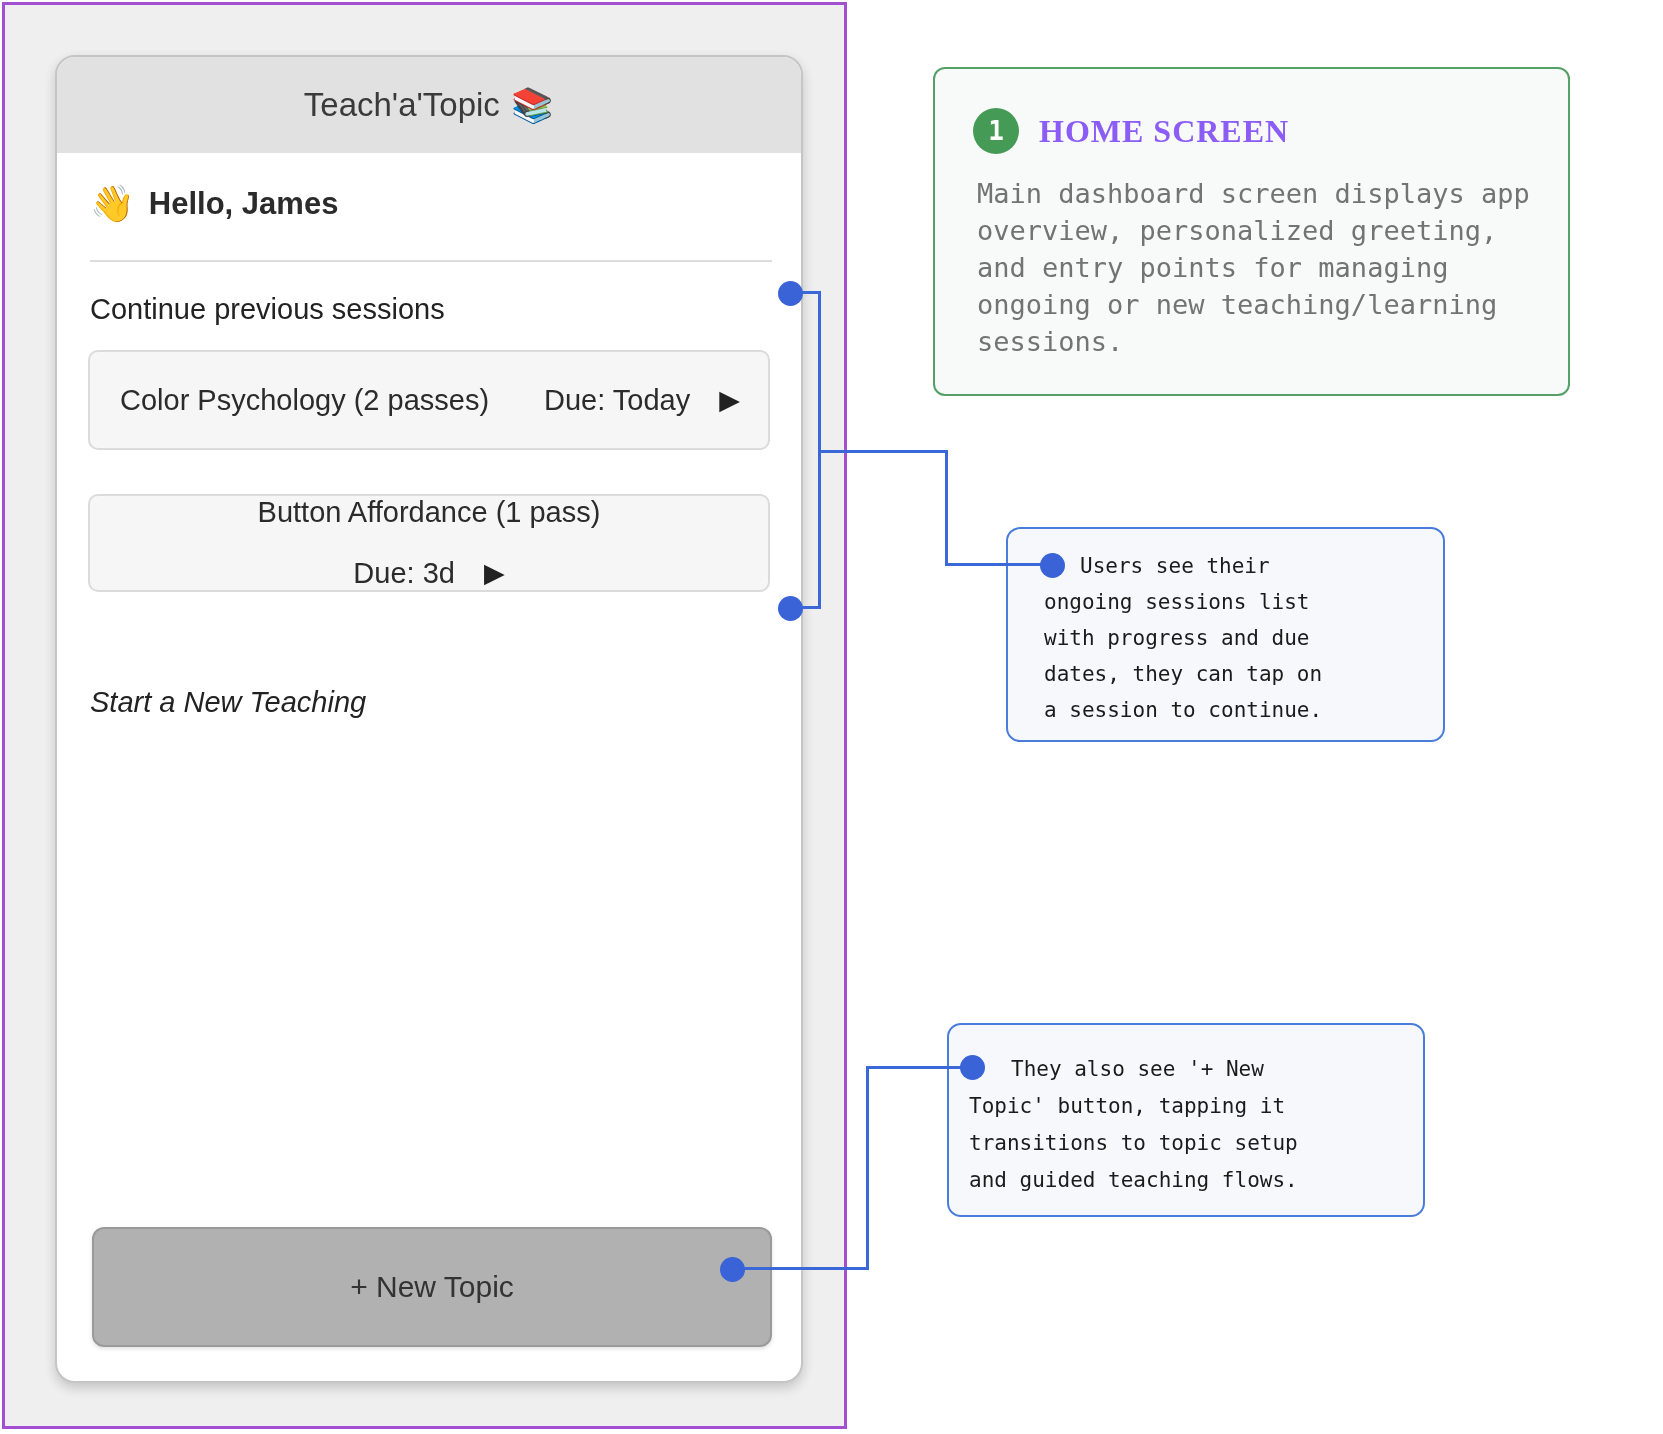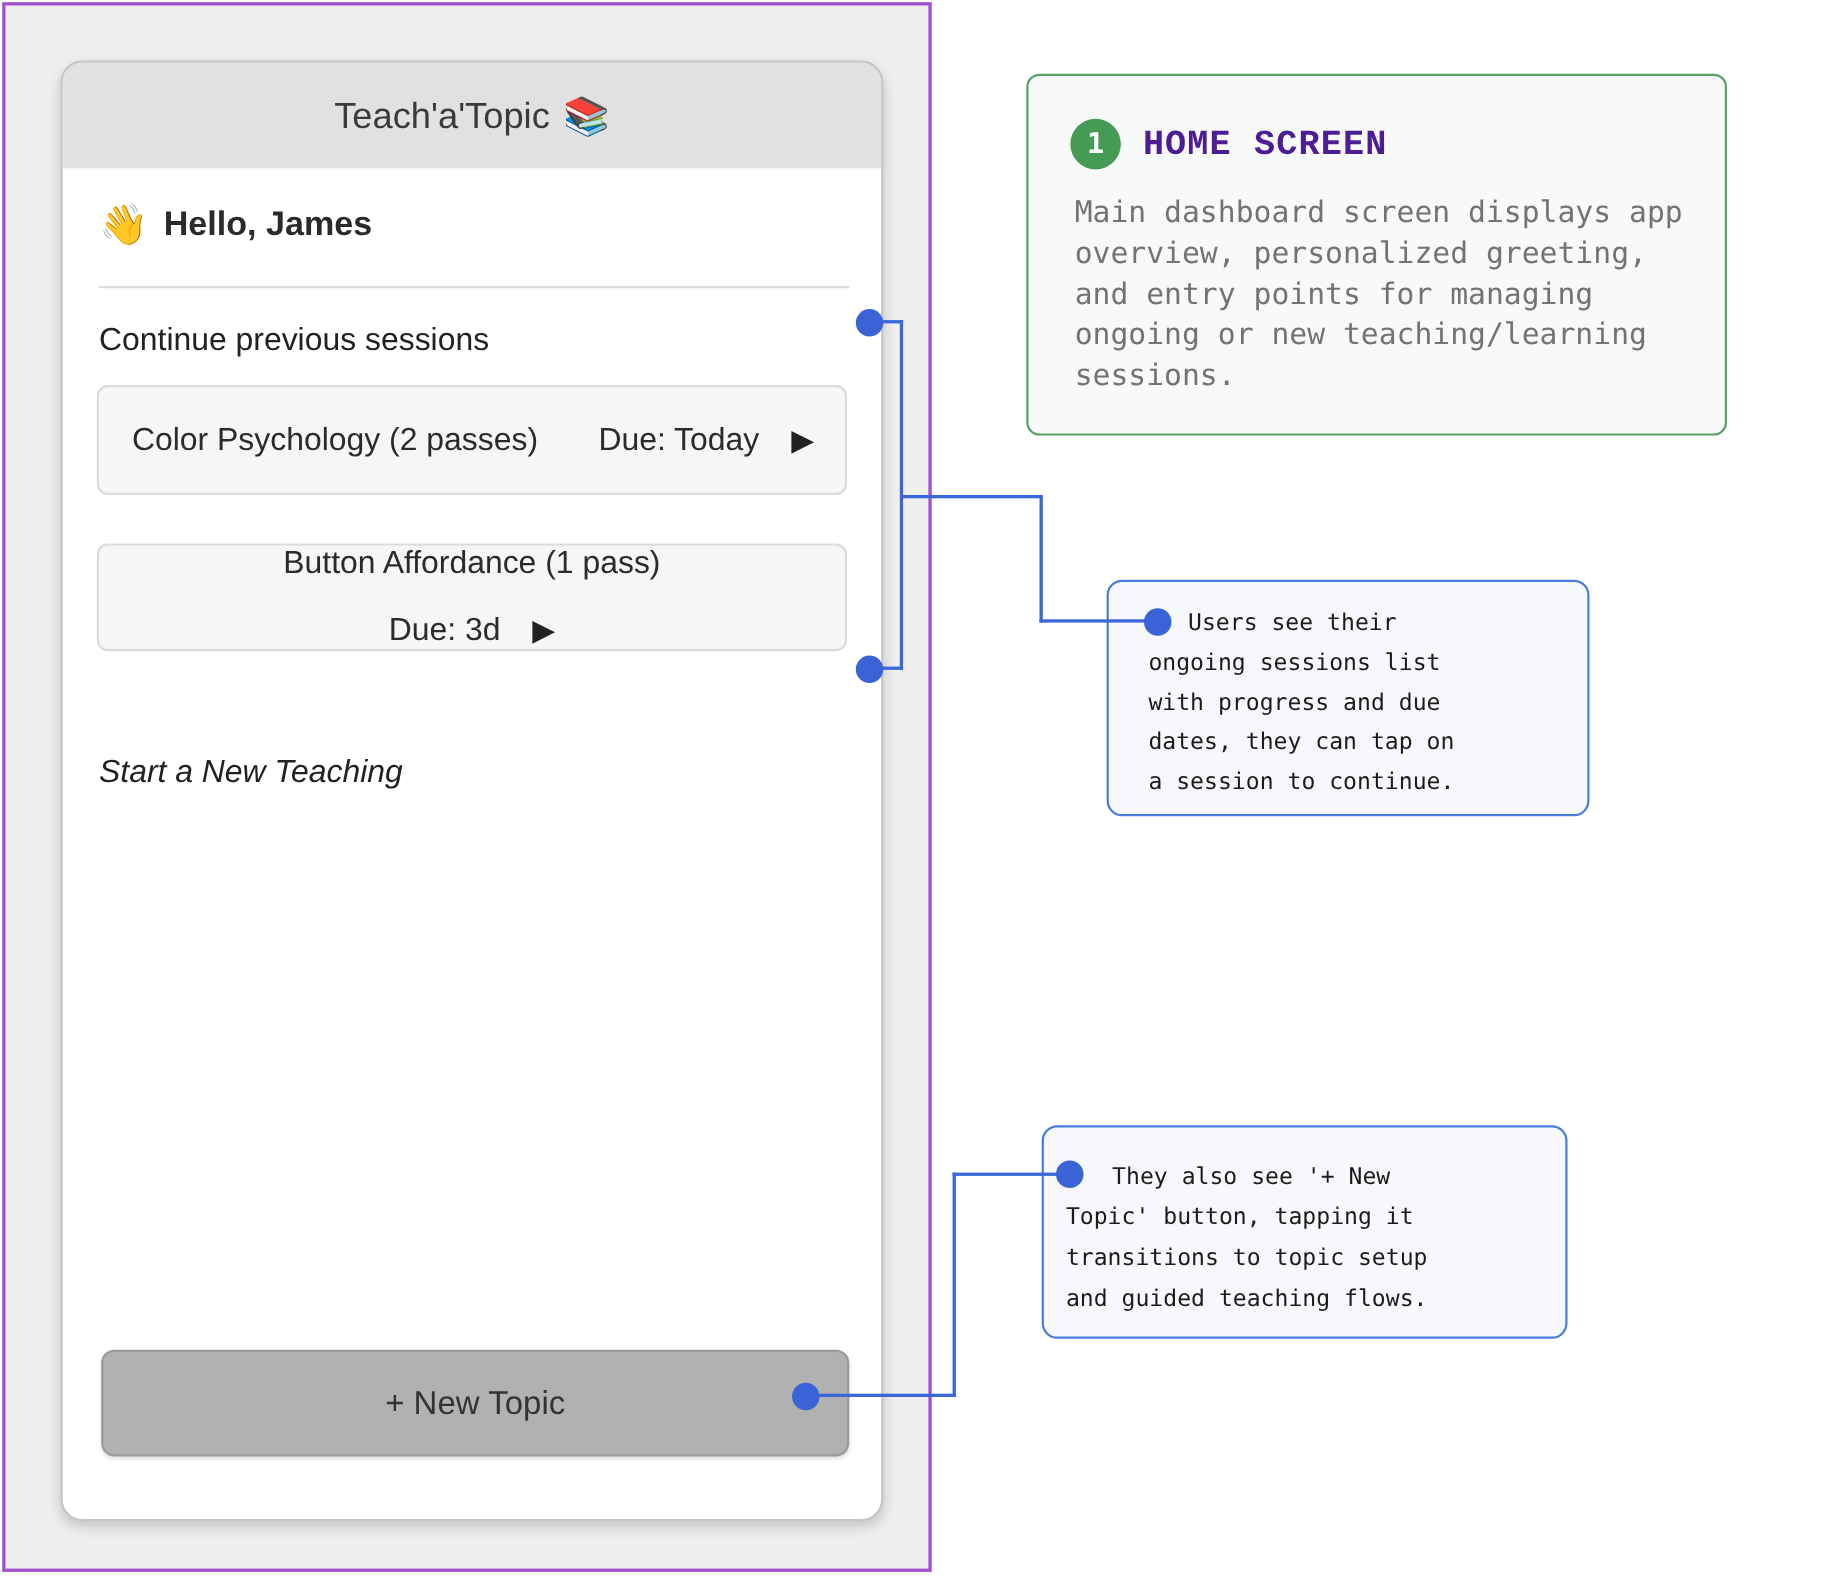--- a/index.html
+++ b/index.html
@@ -98,21 +98,21 @@
     display: flex;
     align-items: center;
     gap: 29px;
     white-space: nowrap;
   }
   .play-icon { font-size: 27px; color: #222222; line-height: 1; }
 
   .new-topic-btn {
     position: absolute;
     left: 35px; top: 1170px;
-    width: 680px; height: 97px;
+    width: 680px; height: 120px;
     background: #b2b1b2;
     border: 2px solid #9a9a9a;
     border-radius: 12px;
     display: flex;
     align-items: center;
     justify-content: center;
     font-size: 30px;
     color: #333333;
     box-shadow: 0 2px 4px rgba(0,0,0,0.12);
     cursor: pointer;
@@ -140,25 +140,25 @@
     background: #459a55;
     color: #ffffff;
     display: flex;
     align-items: center;
     justify-content: center;
     font-family: "DejaVu Sans Mono", monospace;
     font-weight: bold;
     font-size: 26px;
   }
   .step-title {
-    font-family: Liberation Mono, monospace;
+    font-family: Liberation Serif, serif;
     font-weight: bold;
     font-size: 32px;
     letter-spacing: 1px;
-    color: #4c1d95;
+    color: #8b5cf6;
   }
   .step-body {
     position: absolute;
     left: 42px; top: 106px;
     width: 570px;
     font-family: "DejaVu Sans Mono", monospace;
     font-size: 27px;
     line-height: 37px;
     color: #737373;
     white-space: pre-line;

